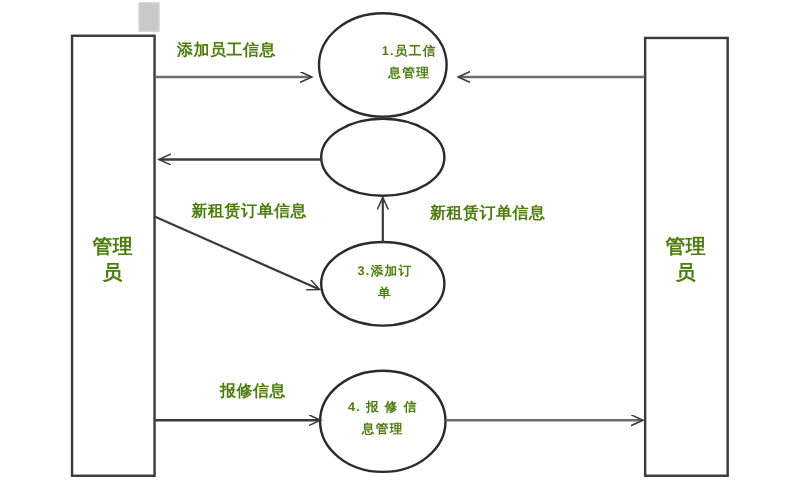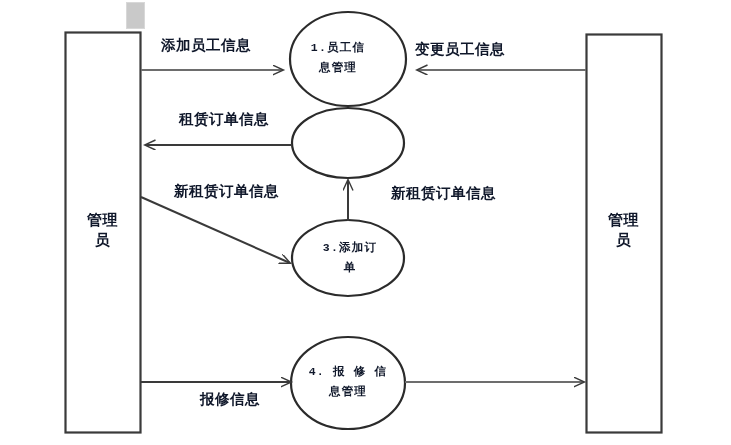--- a/index.html
+++ b/index.html
@@ -20,32 +20,32 @@
   }
   #dfd-svg {
     position: absolute;
     left: 0;
     top: 0;
     width: 731px;
     height: 445px;
   }
   .lbl {
     position: absolute;
-    font-family: Liberation Mono, monospace;
-    color: #0f172a;
+    font-family: Liberation Sans, sans-serif;
+    color: #4d7c0f;
     white-space: nowrap;
     letter-spacing: 0.5px;
     line-height: 1.25;
   }
   .flow-label {
     font-size: 14.5px;
     font-weight: 600;
   }
   .entity-label {
-    font-size: 15px;
+    font-size: 18px;
     font-weight: 600;
     text-align: center;
     line-height: 1.35;
   }
   .proc-label {
     font-size: 11.5px;
     font-weight: 600;
     text-align: center;
     line-height: 1.7;
     letter-spacing: 1.2px;
@@ -89,33 +89,31 @@
 
   <div class="lbl entity-label" style="left:65px; top:212px; width:75px;">
     <span>管理</span><br>
     <span>员</span>
   </div>
   <div class="lbl entity-label" style="left:586px; top:212px; width:75px;">
     <span>管理</span><br>
     <span>员</span>
   </div>
 
-  <div class="lbl proc-label" style="left:290px; top:38px; width:96px;">
+  <div class="lbl proc-label" style="left:290px; top:38px; width:96px;padding-left:34px;">
     <span>1.员工信</span><br>
     <span>息管理</span>
   </div>
   <div class="lbl proc-label" style="left:292px; top:238px; width:116px;">
     <span>3.添加订</span><br>
     <span>单</span>
   </div>
   <div class="lbl proc-label" style="left:291px; top:362px; width:114px;">
     <span>4. 报 修 信</span><br>
     <span>息管理</span>
   </div>
 
   <div class="lbl flow-label" style="left:161px; top:37px;">添加员工信息</div>
-  <div class="lbl flow-label" style="left:415px; top:41px;">变更员工信息</div>
-  <div class="lbl flow-label" style="left:179px; top:111px;">租赁订单信息</div>
   <div class="lbl flow-label" style="left:174px; top:183px;">新租赁订单信息</div>
   <div class="lbl flow-label" style="left:391px; top:185px;">新租赁订单信息</div>
-  <div class="lbl flow-label" style="left:200px; top:347px;margin-top:44px;">报修信息</div>
+  <div class="lbl flow-label" style="left:200px; top:347px;">报修信息</div>
 
 </div>
 
 </body></html>

